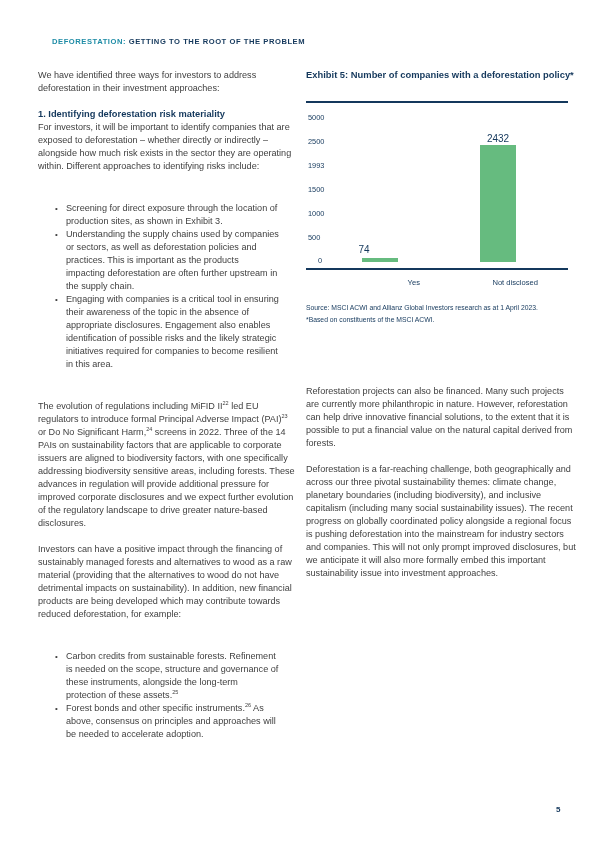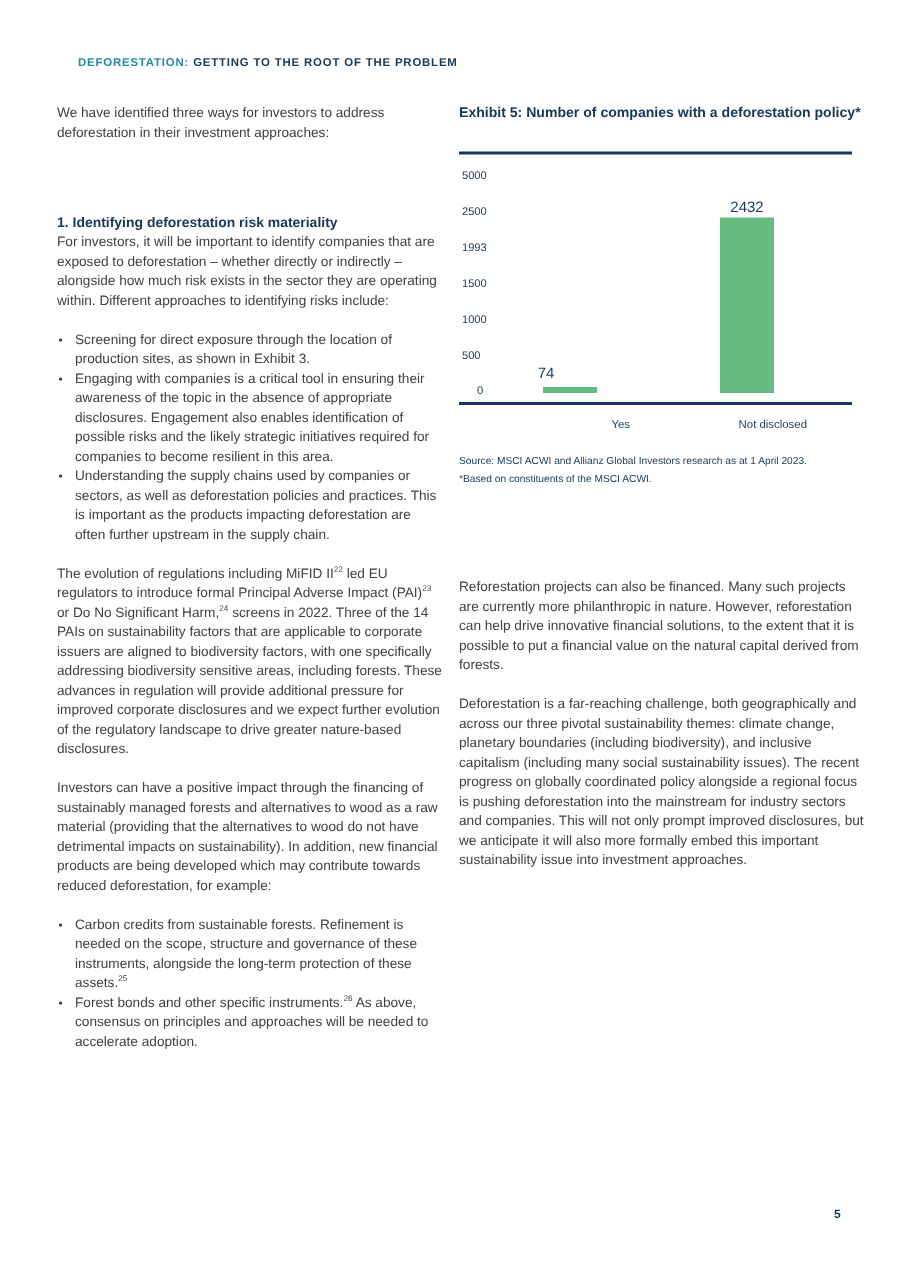--- a/index.html
+++ b/index.html
@@ -10,23 +10,23 @@
   .header {
     position: absolute; left: 52px; top: 37px; font-size: 7.6px; font-weight: bold;
     letter-spacing: 0.55px; text-transform: uppercase;
   }
   .header .h1 { color: #1e8ca6; }
   .header .h2 { color: #14385c; }
   .col { position: absolute; font-size: 9.1px; line-height: 13px; color: #414141; }
   .col-left { left: 38px; top: 69px; width: 258px; }
   .col-right { left: 306px; top: 385px; width: 270px; }
   p { margin: 0; }
-  .sec-title { color: #14385c; font-weight: bold; font-size: 9.3px; margin-top: 34px; }
+  .sec-title { color: #14385c; font-weight: bold; font-size: 9.3px; }
   .gap { height: 13px; }
-  ul.bullets { list-style: none; margin: 0; padding: 0; }
+  ul.bullets { list-style: none; margin: 16px; padding: 0; }
   ul.bullets li { position: relative; padding-left: 12px; }
   ul.bullets li::before {
     content: "\2022"; position: absolute; left: 1px; top: 0; color: #414141; font-size: 8px;
   }
   sup { font-size: 5.5px; line-height: 0; vertical-align: 4px; }
 
   .exhibit { position: absolute; left: 306px; top: 68px; width: 270px; }
   .exhibit-title { color: #14385c; font-weight: bold; font-size: 9.4px; line-height: 13px; }
   .exhibit-rule-top { position: absolute; left: 0; top: 33px; width: 262px; height: 1.5px; background: #14385c; }
   .chart { position: absolute; left: 0; top: 40px; width: 262px; height: 200px; }
@@ -49,22 +49,22 @@
 
 <div class="col col-left">
   <p>We have identified three ways for investors to address deforestation in their investment approaches:</p>
   <div class="gap"></div>
 
   <p class="sec-title">1. Identifying deforestation risk materiality</p>
   <p>For investors, it will be important to identify companies that are exposed to deforestation – whether directly or indirectly – alongside how much risk exists in the sector they are operating within. Different approaches to identifying risks include:</p>
   <div class="gap"></div>
   <ul class="bullets">
     <li>Screening for direct exposure through the location of production sites, as shown in Exhibit 3.</li>
+    <li>Understanding the supply chains used by companies or sectors, as well as deforestation policies and practices. This is important as the products impacting deforestation are often further upstream in the supply chain.</li>
     <li>Engaging with companies is a critical tool in ensuring their awareness of the topic in the absence of appropriate disclosures. Engagement also enables identification of possible risks and the likely strategic initiatives required for companies to become resilient in this area.</li>
-    <li>Understanding the supply chains used by companies or sectors, as well as deforestation policies and practices. This is important as the products impacting deforestation are often further upstream in the supply chain.</li>
   </ul>
   <div class="gap"></div>
 
   <p><span>The evolution of regulations including MiFID II</span><sup>22</sup><span> led EU regulators to introduce formal Principal Adverse Impact (PAI)</span><sup>23</sup><span> or Do No Significant Harm,</span><sup>24</sup><span> screens in 2022. Three of the 14 PAIs on sustainability factors that are applicable to corporate issuers are aligned to biodiversity factors, with one specifically addressing biodiversity sensitive areas, including forests. These advances in regulation will provide additional pressure for improved corporate disclosures and we expect further evolution of the regulatory landscape to drive greater nature-based disclosures.</span></p>
   <div class="gap"></div>
 
   <p>Investors can have a positive impact through the financing of sustainably managed forests and alternatives to wood as a raw material (providing that the alternatives to wood do not have detrimental impacts on sustainability). In addition, new financial products are being developed which may contribute towards reduced deforestation, for example:</p>
   <div class="gap"></div>
   <ul class="bullets">
     <li><span>Carbon credits from sustainable forests. Refinement is needed on the scope, structure and governance of these instruments, alongside the long-term protection of these assets.</span><sup>25</sup></li>

